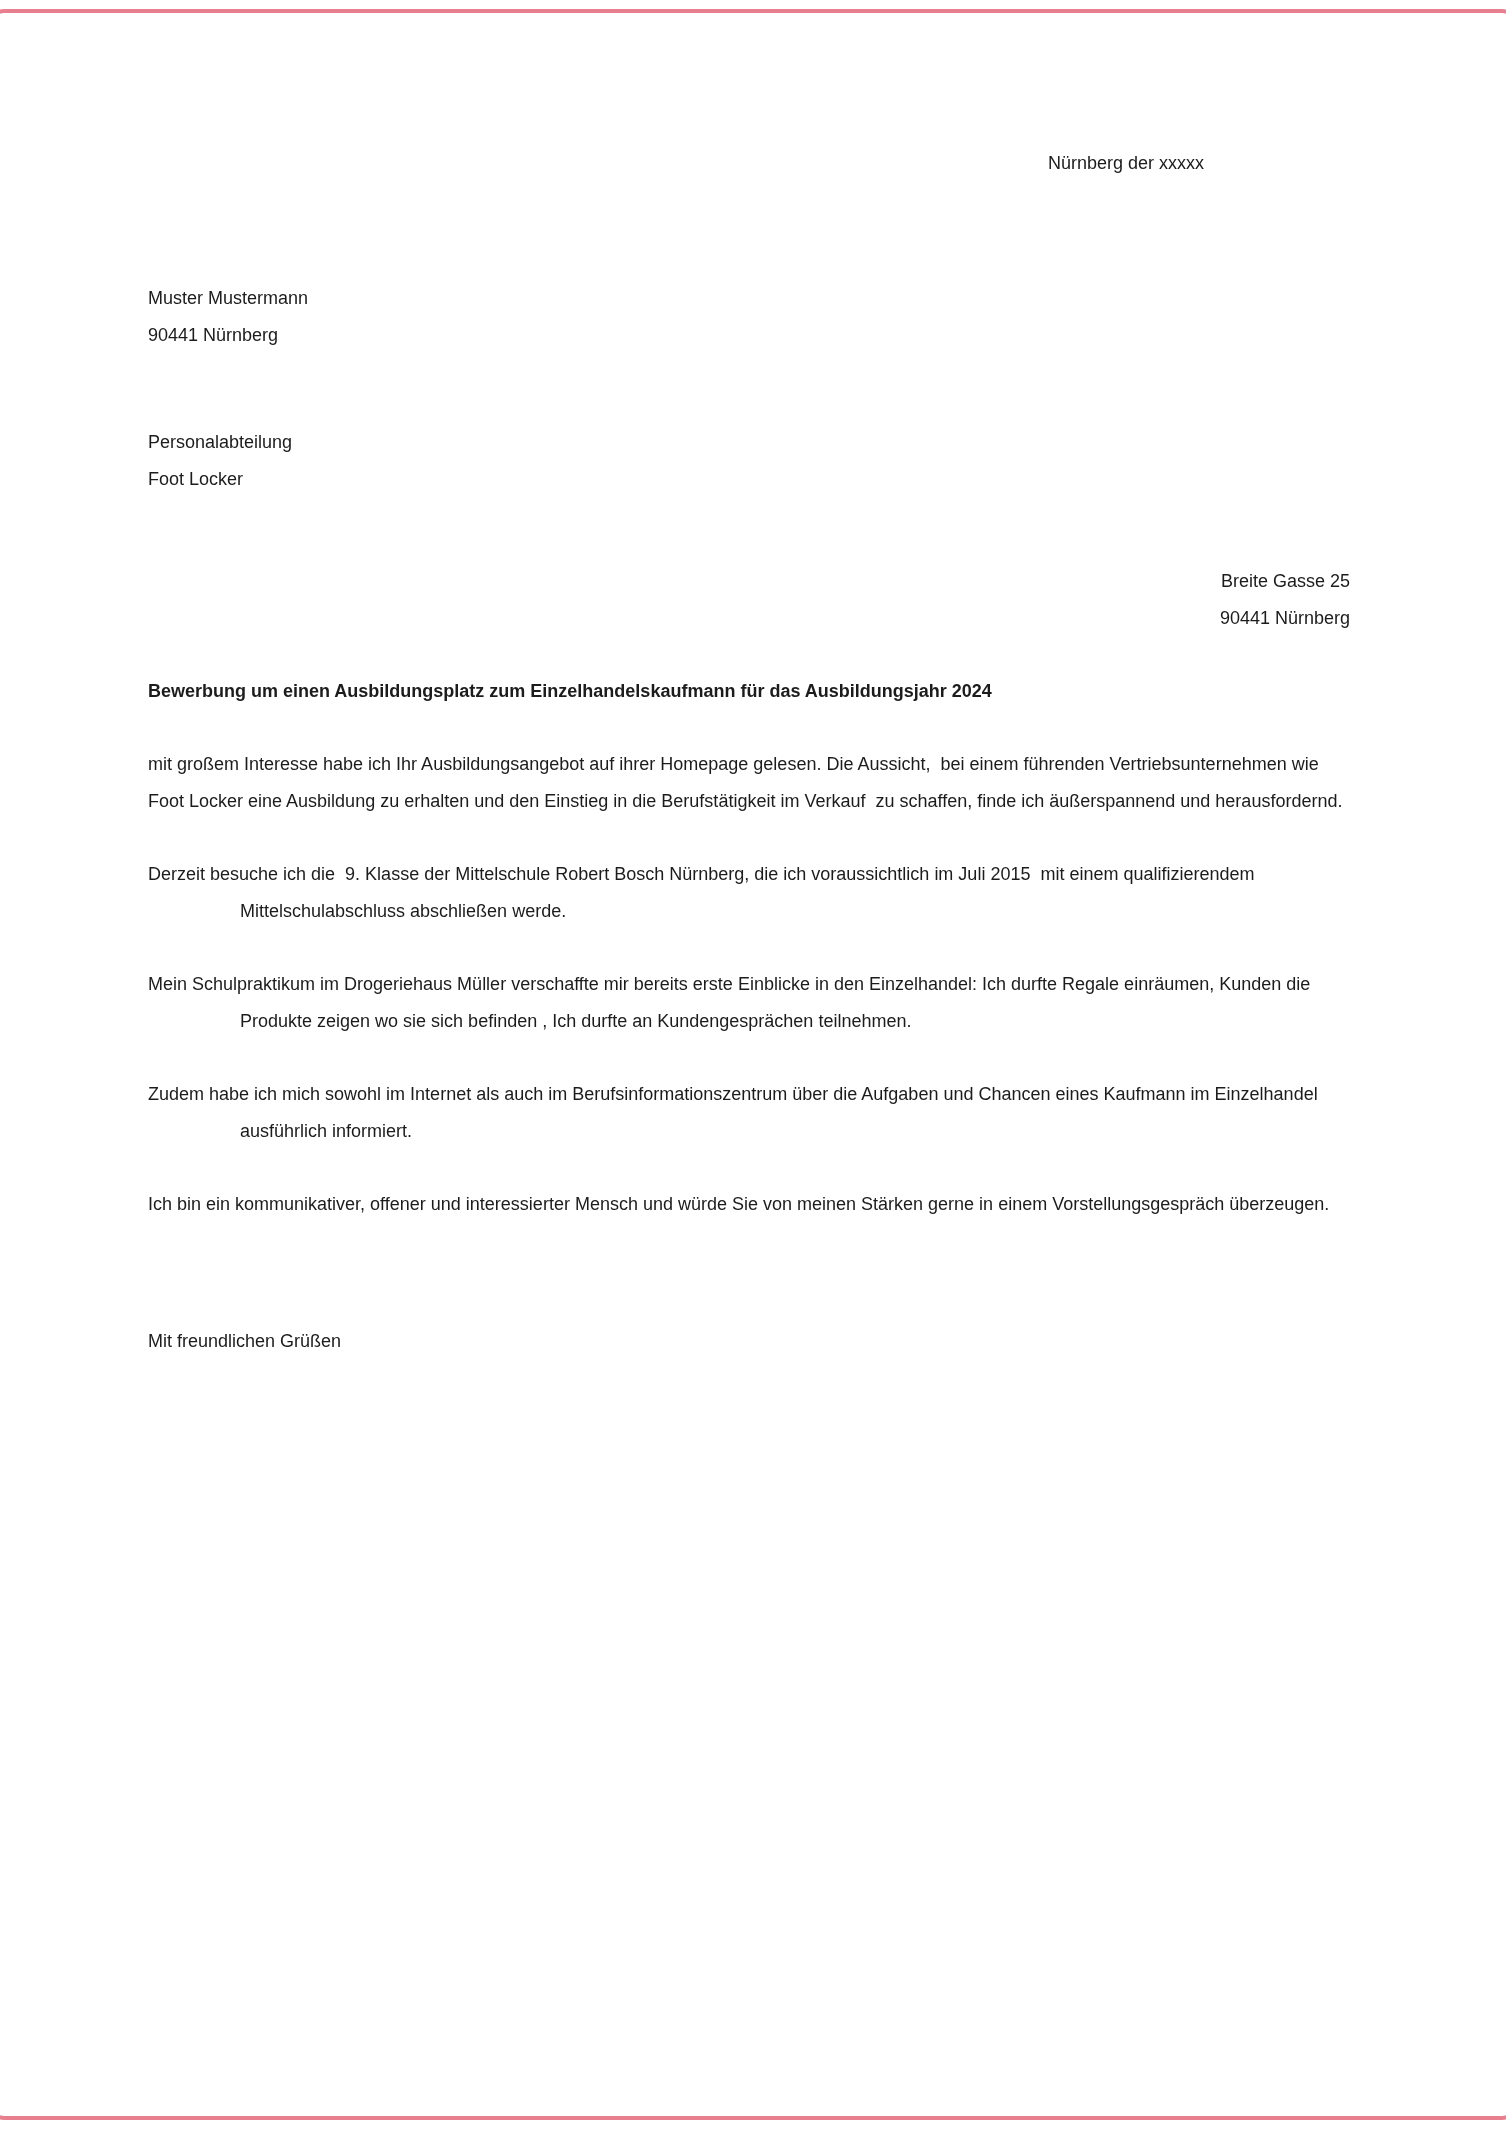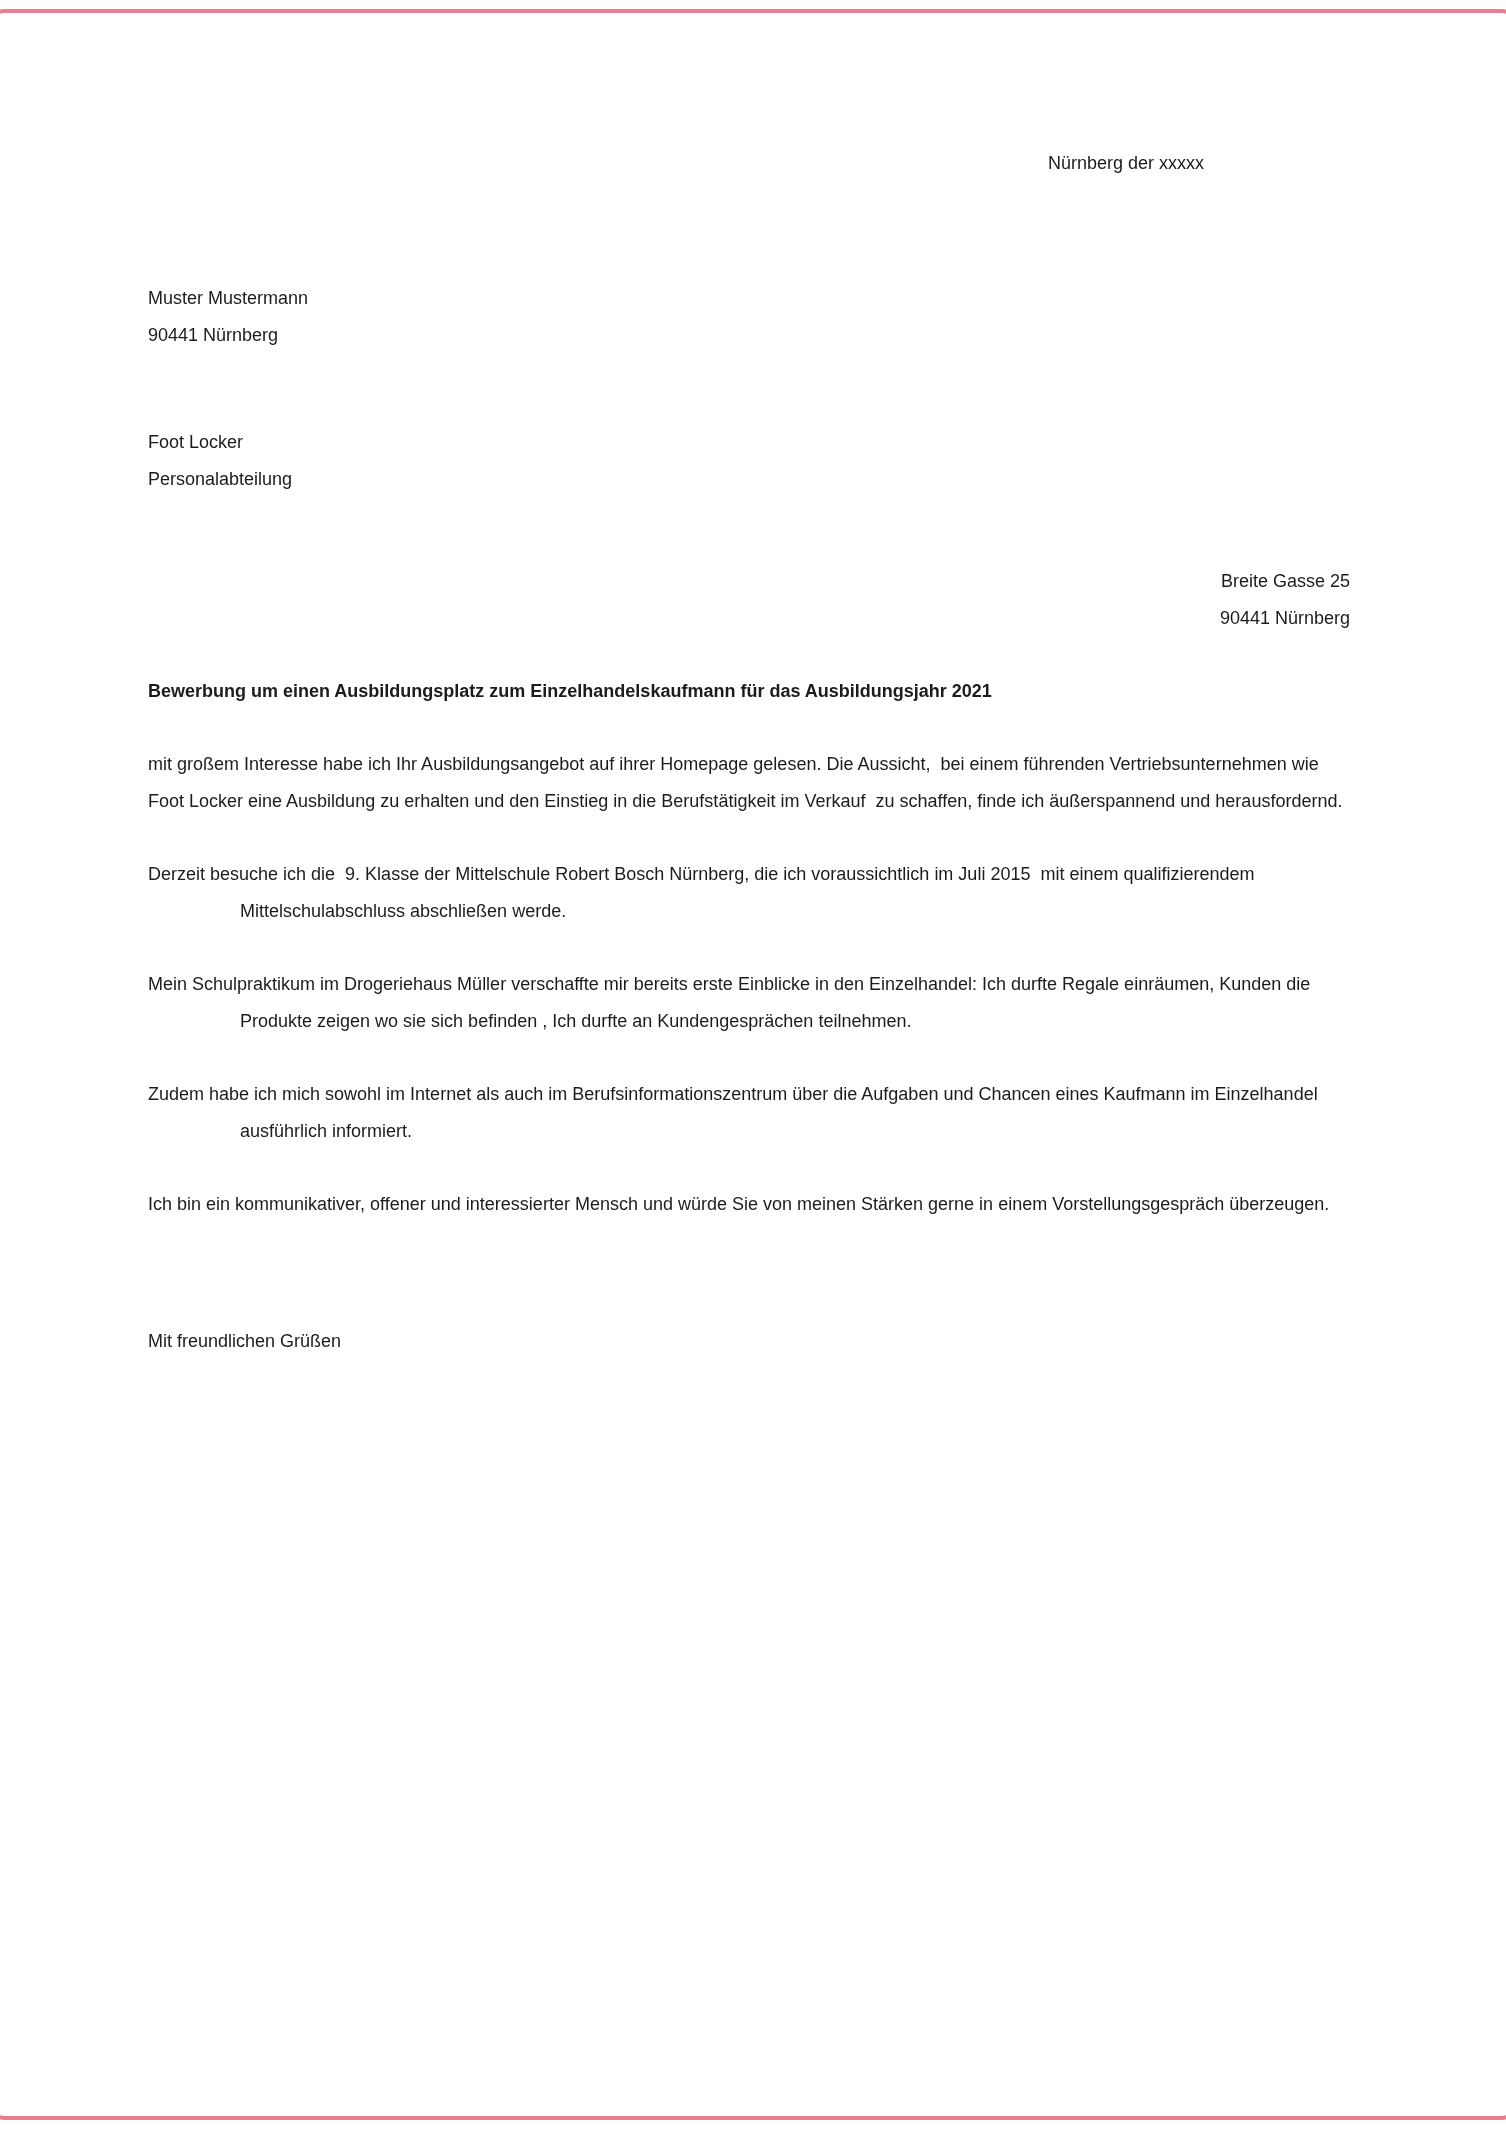--- a/index.html
+++ b/index.html
@@ -58,30 +58,30 @@
 <div class="content">
 
   <p class="date-line">Nürnberg der xxxxx</p>
 
   <div class="sender-block">
     <p>Muster Mustermann</p>
     <p>90441 Nürnberg</p>
   </div>
 
   <div class="recipient-block">
+    <p>Personalabteilung</p>
     <p>Foot Locker</p>
-    <p>Personalabteilung</p>
   </div>
 
   <div class="address-block">
     <p>Breite Gasse 25</p>
     <p>90441 Nürnberg</p>
   </div>
 
-  <p class="subject">Bewerbung um einen Ausbildungsplatz zum Einzelhandelskaufmann für das Ausbildungsjahr 2021</p>
+  <p class="subject">Bewerbung um einen Ausbildungsplatz zum Einzelhandelskaufmann für das Ausbildungsjahr 2024</p>
 
 
   <div id="letter-body">
       <p class="para">mit großem Interesse habe ich Ihr Ausbildungsangebot auf ihrer Homepage gelesen. Die Aussicht,  bei einem führenden Vertriebsunternehmen wie  Foot Locker eine Ausbildung zu erhalten und den Einstieg in die Berufstätigkeit im Verkauf  zu schaffen, finde ich äußerspannend und herausfordernd.</p>
       <p class="para hanging">Derzeit besuche ich die  9. Klasse der Mittelschule Robert Bosch Nürnberg, die ich voraussichtlich im Juli 2015  mit einem qualifizierendem Mittelschulabschluss abschließen werde.</p>
       <p class="para hanging">Mein Schulpraktikum im Drogeriehaus Müller verschaffte mir bereits erste Einblicke in den Einzelhandel: Ich durfte Regale einräumen, Kunden die Produkte zeigen wo sie sich befinden , Ich durfte an Kundengesprächen teilnehmen.</p>
       <p class="para hanging">Zudem habe ich mich sowohl im Internet als auch im Berufsinformationszentrum über die Aufgaben und Chancen eines Kaufmann im Einzelhandel ausführlich informiert.</p>
       <p class="para hanging">Ich bin ein kommunikativer, offener und interessierter Mensch und würde Sie von meinen Stärken gerne in einem Vorstellungsgespräch überzeugen.</p>
     </div>
 

